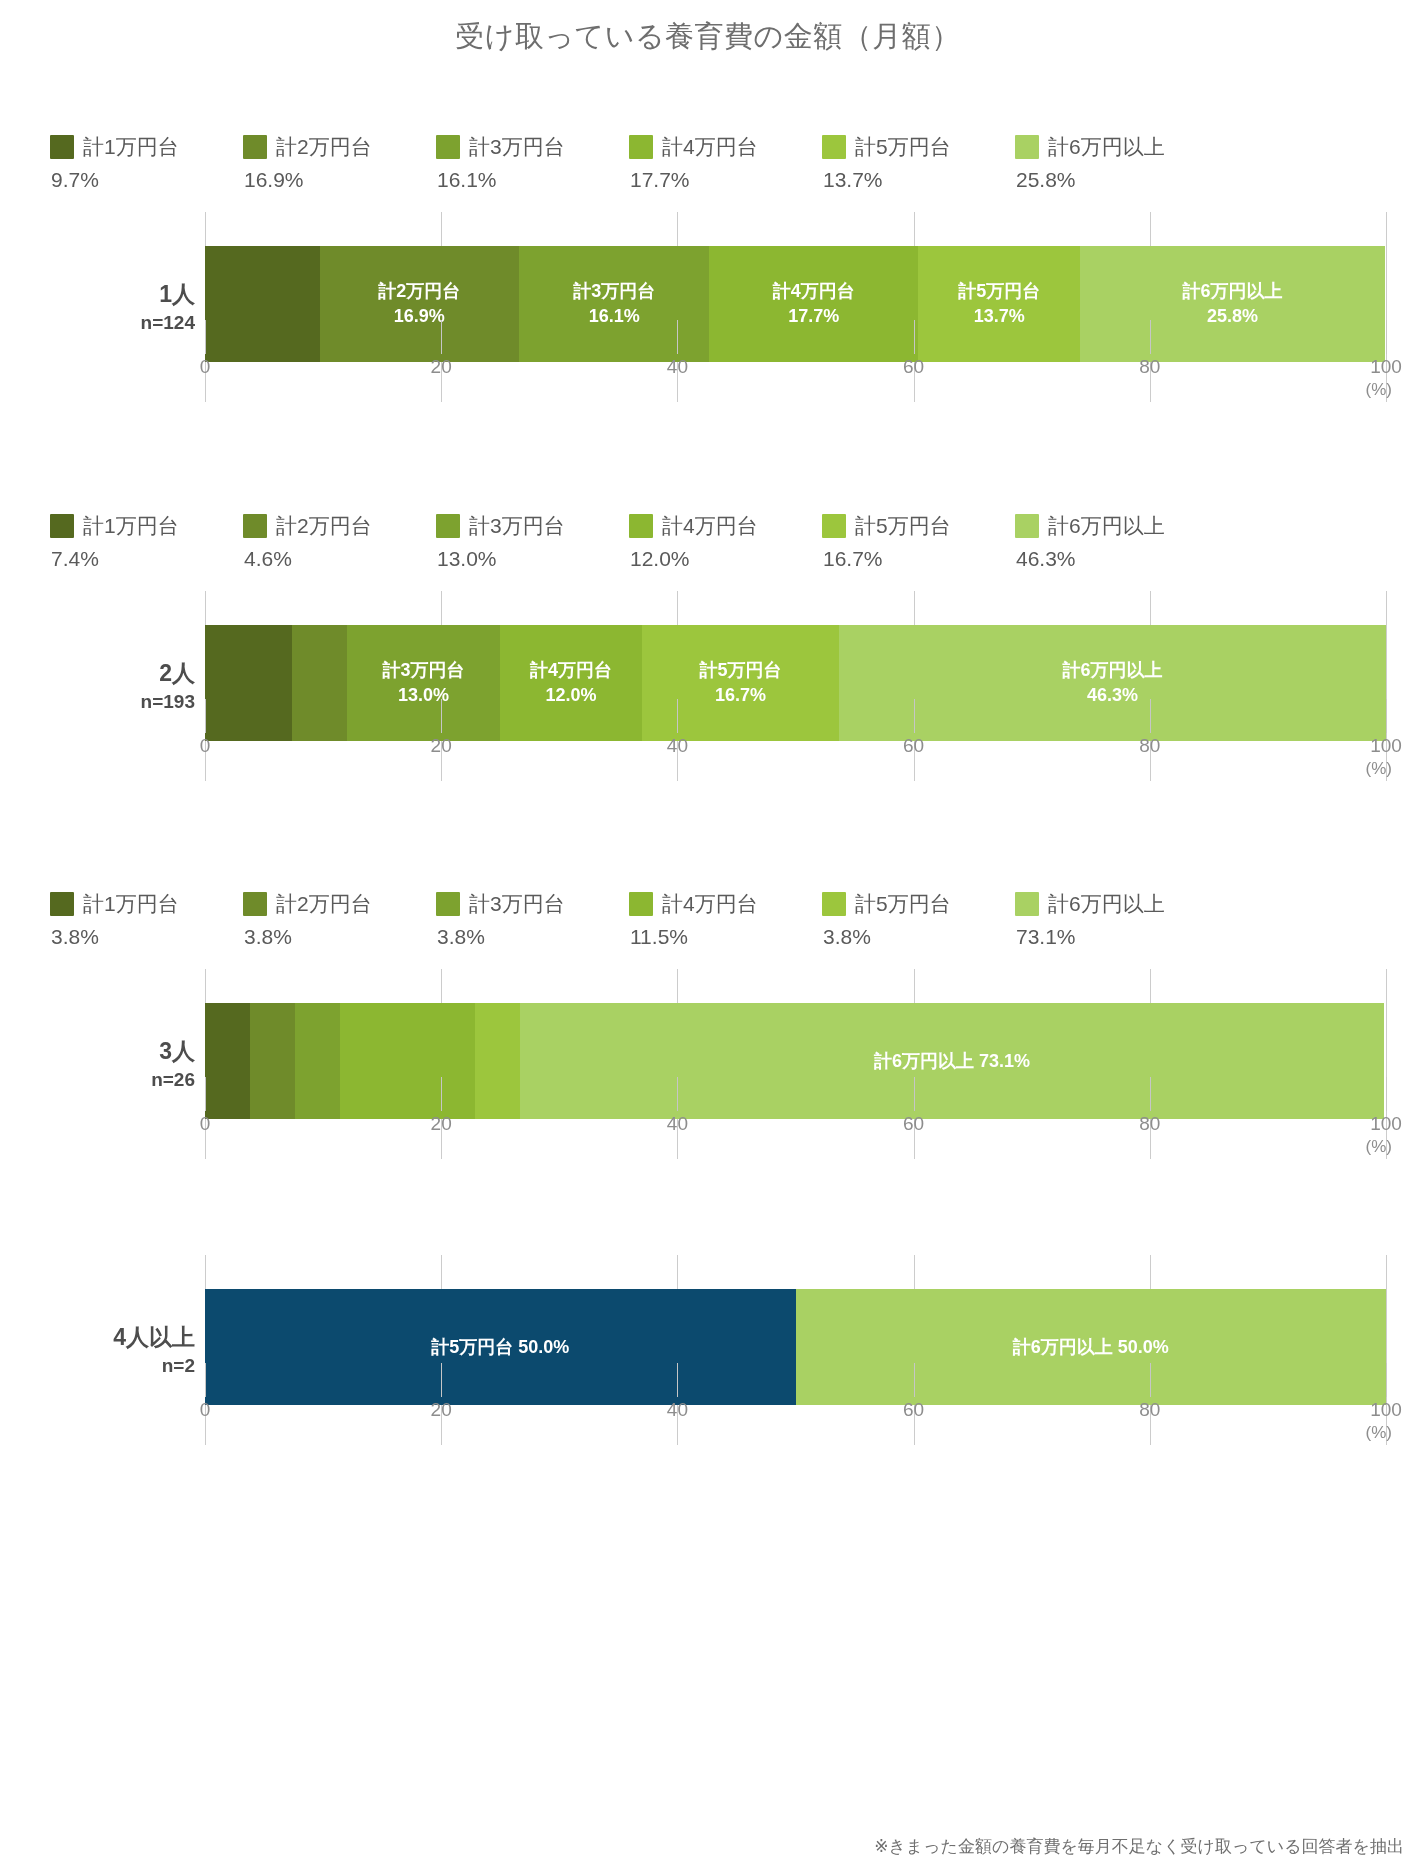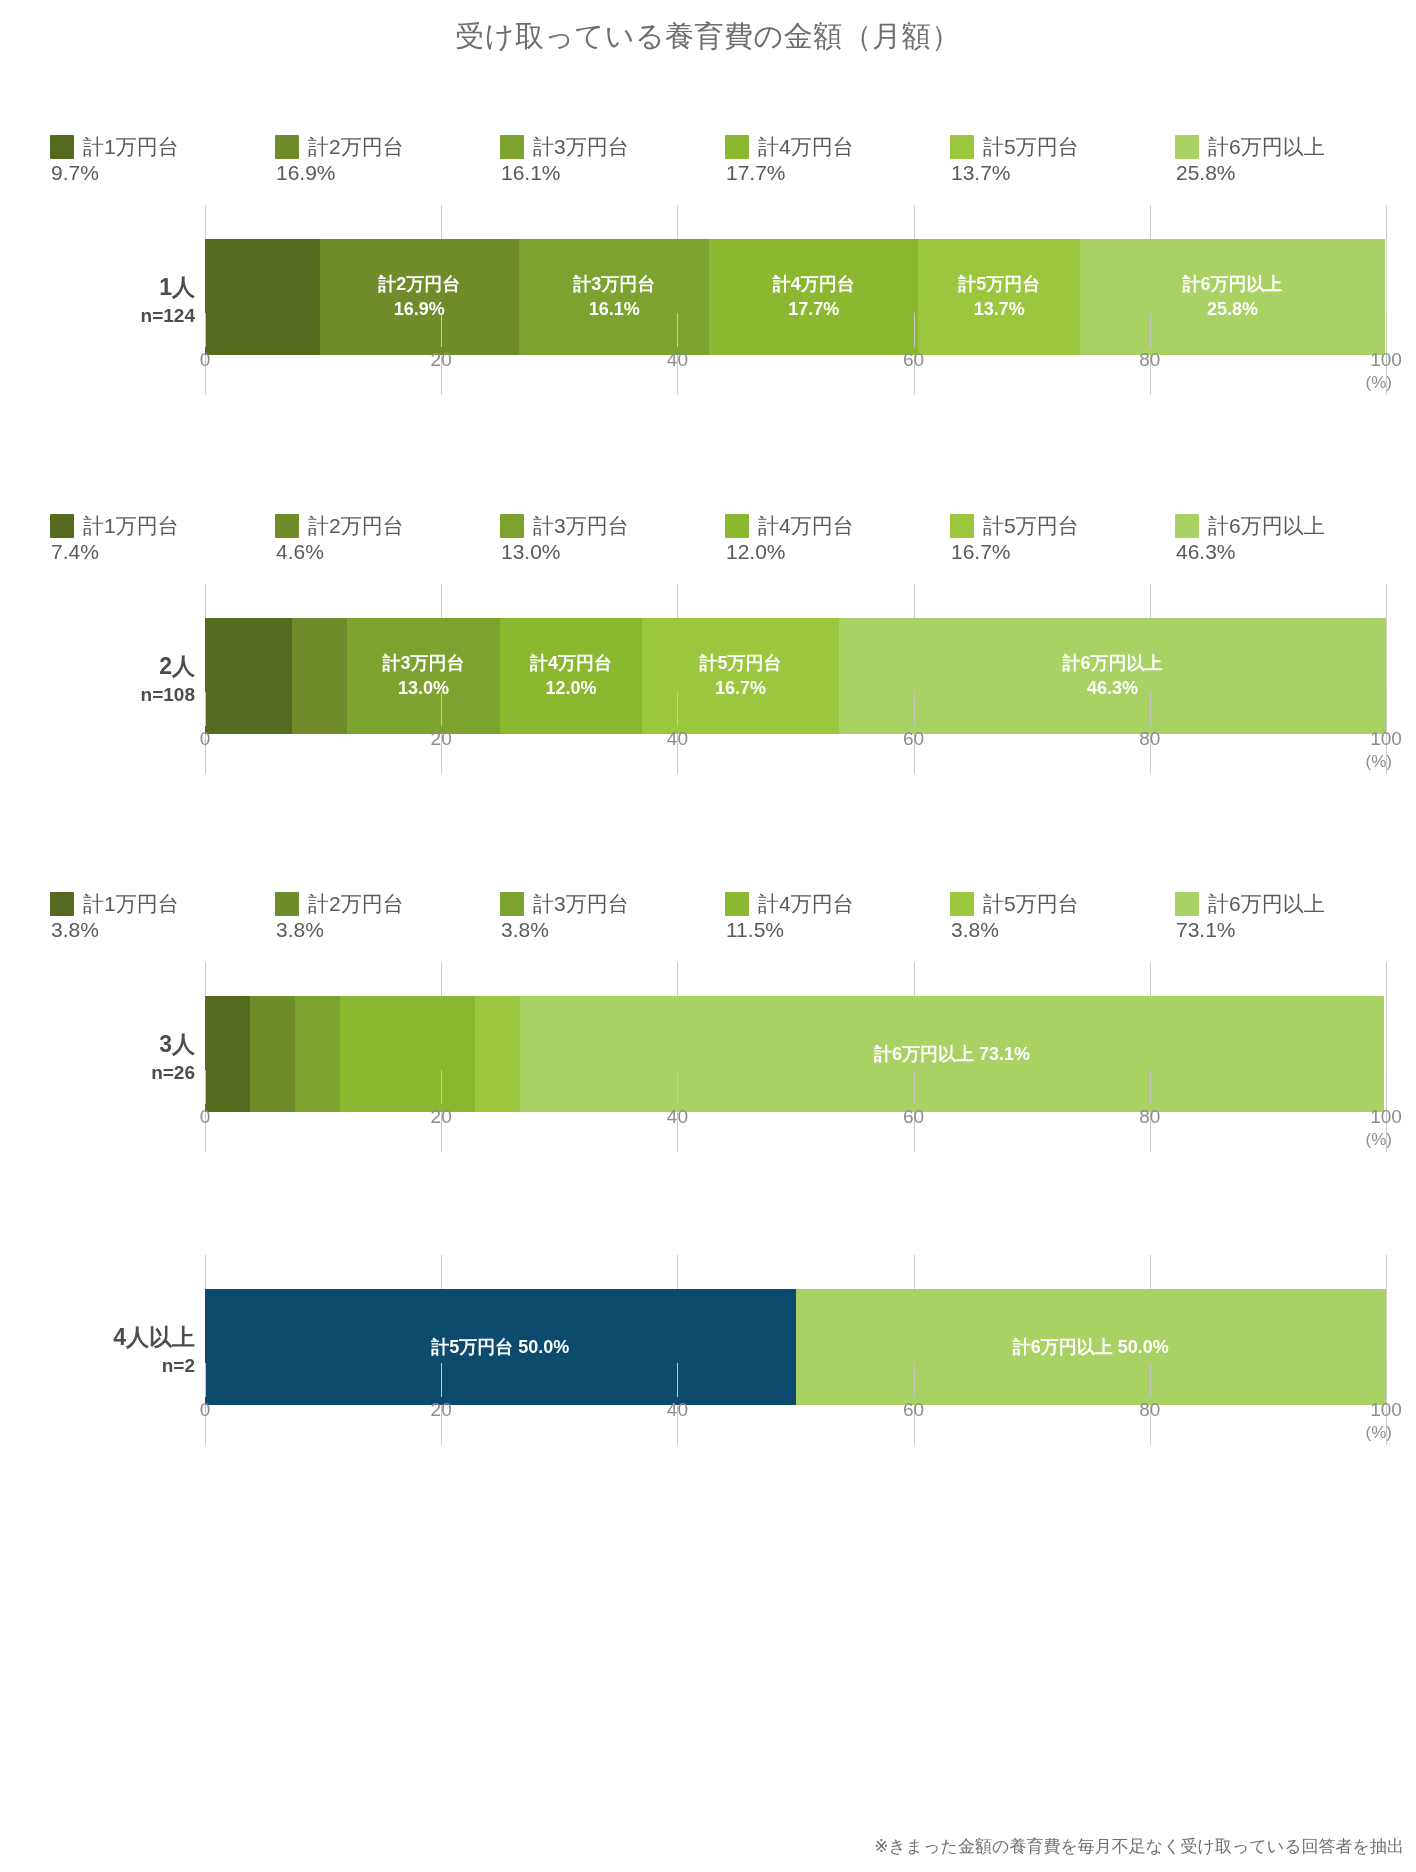--- a/index.html
+++ b/index.html
@@ -26,32 +26,31 @@
 
   
   .chart-block{position:relative;margin:0;padding:0;}
 
   .legend-row{
     display:flex;
     padding-left:50px;
     padding-right:20px;
     box-sizing:border-box;
     width:1416px;
-    gap:32px;
   }
   .legend-item{width:193px;display:block;}
   .legend-top{display:flex;align-items:center;gap:9px;}
   .legend-swatch{
     width:24px;height:24px;display:inline-block;flex:none;border-radius:1px;
   }
   .legend-label{
     font-size:21px;color:#5a5a5a;white-space:nowrap;letter-spacing:0px;
   }
   .legend-pct{
-    font-size:21px;color:#5a5a5a;margin-left:0px;padding-left:1px;
+    font-size:21px;color:#5a5a5a;margin-top:7px;margin-left:0px;padding-left:1px;
   }
 
   
   .plot{
     position:relative;
     width:1416px;
     height:190px;
     margin-top:20px;
   }
   .cat-label{
@@ -286,21 +285,21 @@
             <div class="legend-top">
               <span class="legend-swatch" style="background: rgb(169, 209, 99);"></span>
               <span class="legend-label">計6万円以上</span>
             </div>
             <div class="legend-pct">46.3%</div>
           </div>
         </div>
         <div class="plot">
           <div class="cat-label">
             <span class="cat-name">2人</span>
-            <span class="cat-n">n=108</span>
+            <span class="cat-n">n=193</span>
           </div>
           <div class="bars-area">
             <div class="gridlines">
               <div class="gridline" style="left: 0%;"></div>
               <div class="gridline" style="left: 20%;"></div>
               <div class="gridline" style="left: 40%;"></div>
               <div class="gridline" style="left: 60%;"></div>
               <div class="gridline" style="left: 80%;"></div>
               <div class="gridline" style="left: 100%;"></div>
             </div>

